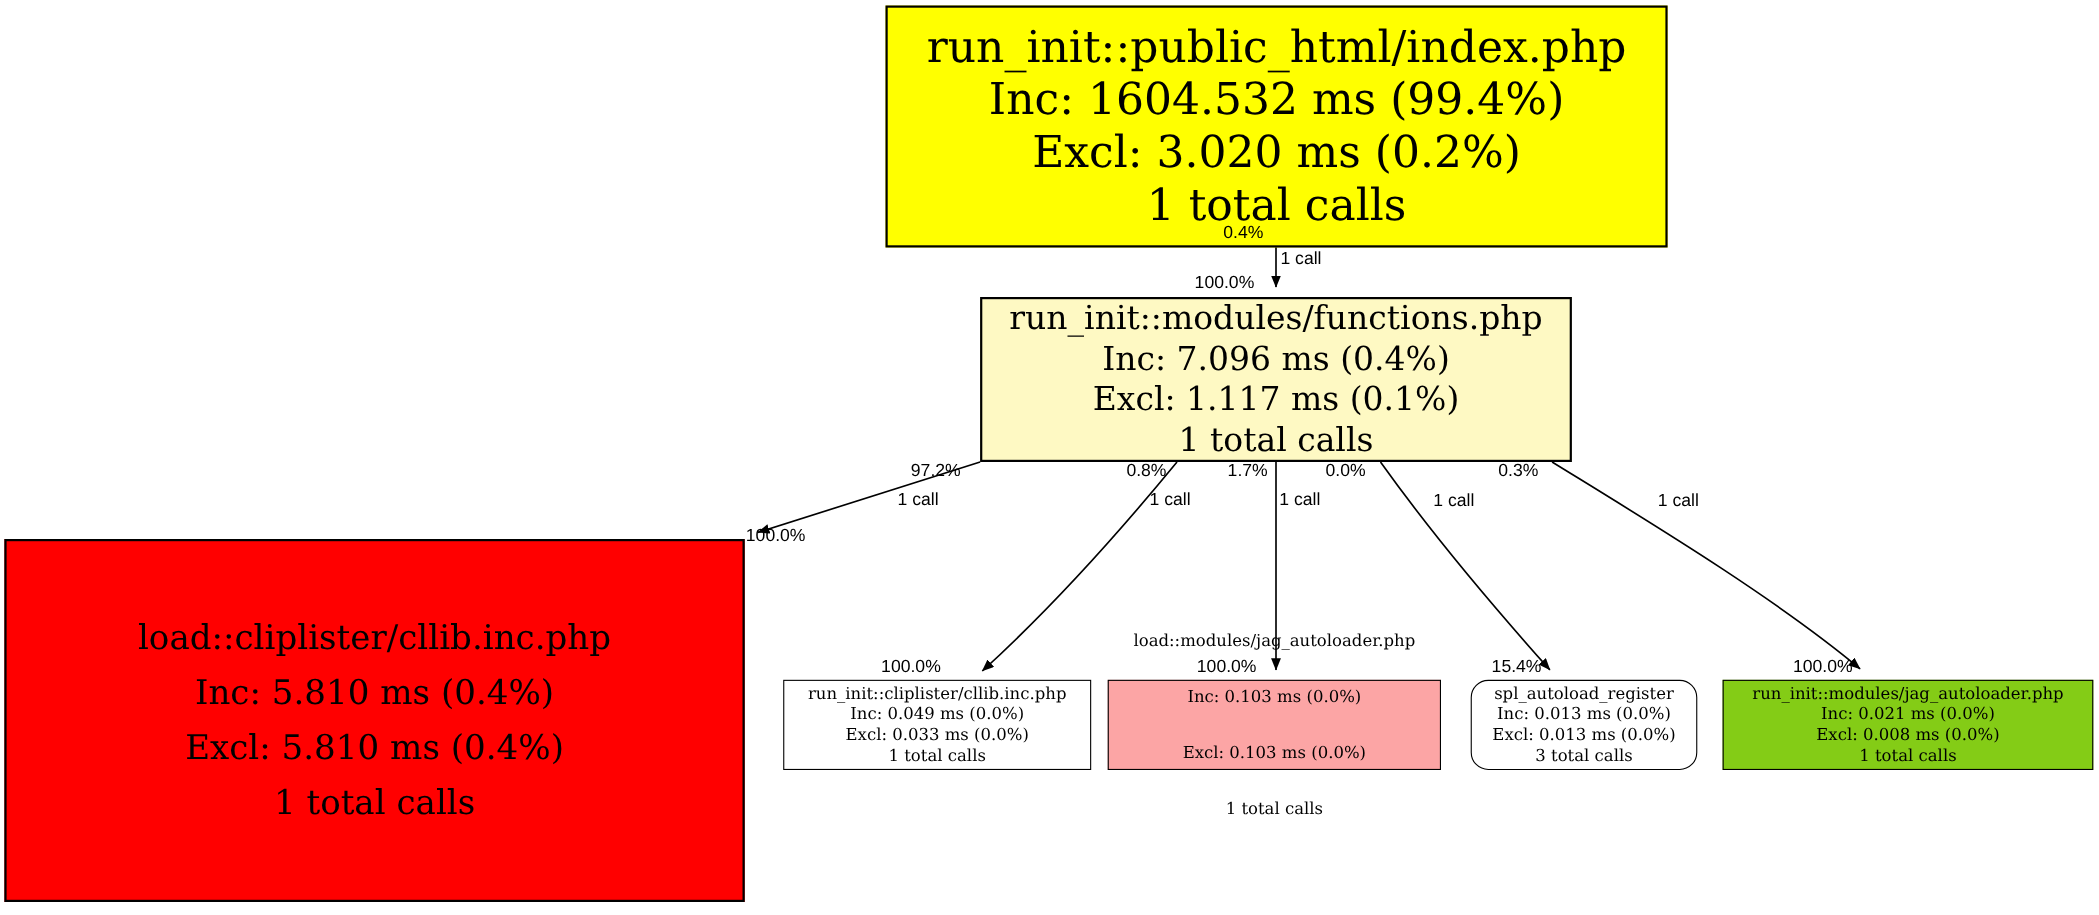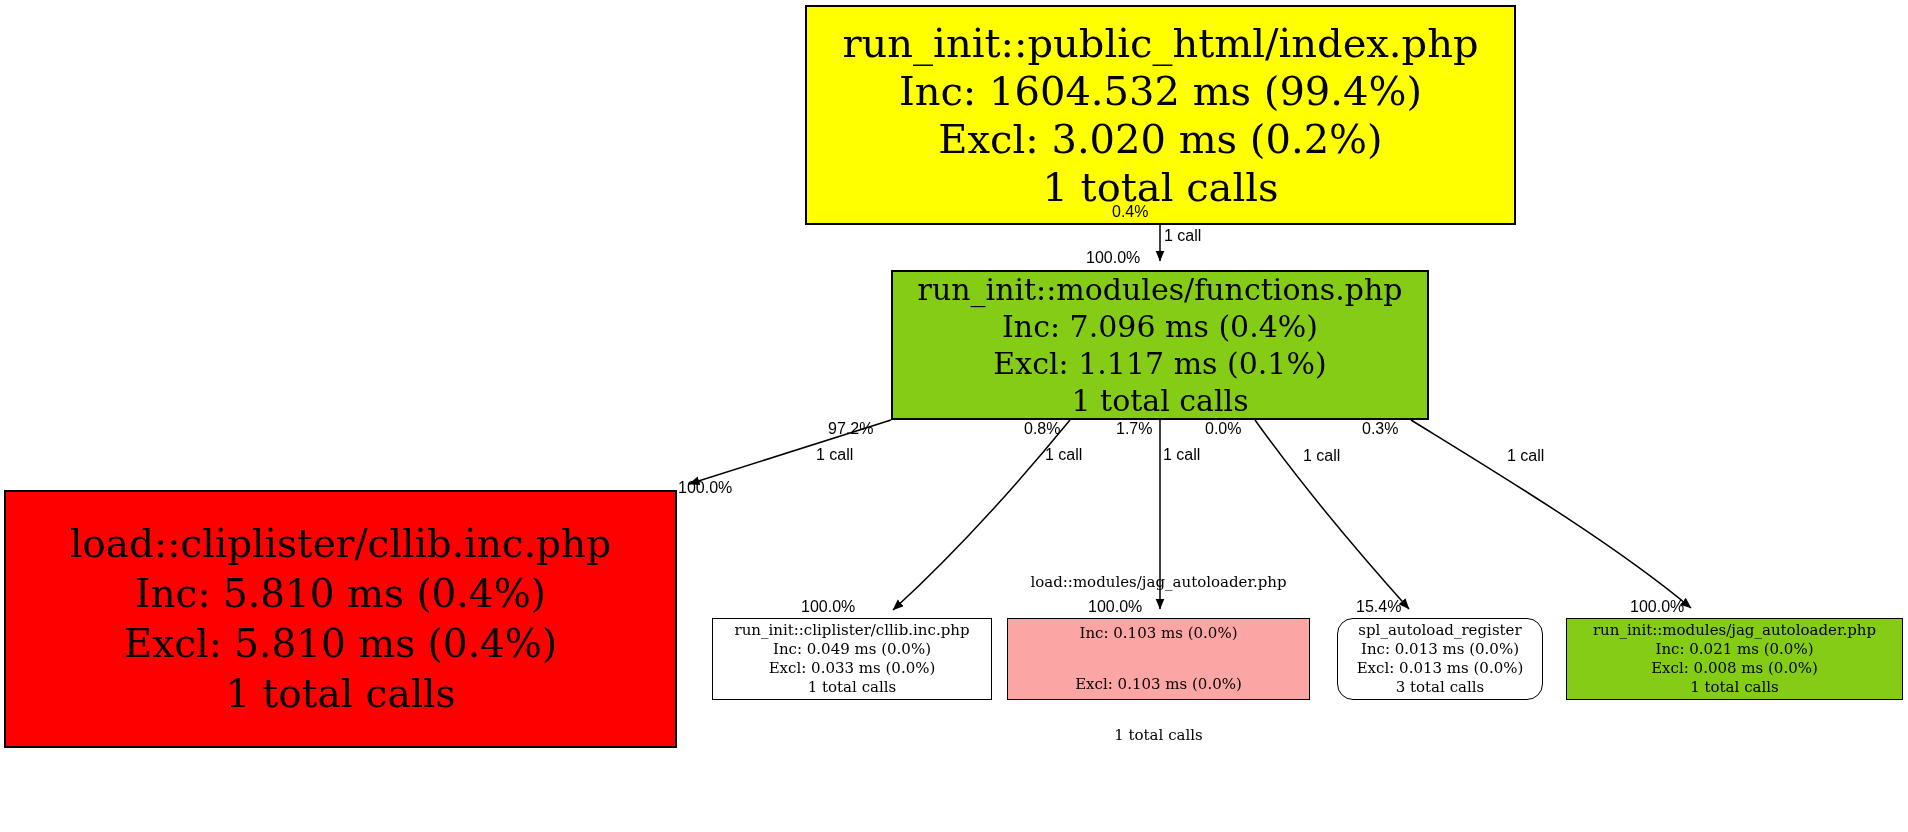--- a/index.html
+++ b/index.html
@@ -9,21 +9,21 @@
   }
   .edge-layer{position:absolute;left:0;top:0;width:1908px;height:832px;}
   .node{
     position:absolute;box-sizing:border-box;border:2px solid #000;background:#fff;
     display:flex;flex-direction:column;justify-content:center;align-items:center;
     text-align:center;white-space:nowrap;
   }
   .node div{width:100%;}
   .n-index   {left:805px; top:5px;   width:711px;height:220px;font-size:40px;line-height:48px;}
   .n-functions{left:891px;top:270px; width:538px;height:150px;font-size:30px;line-height:37px;}
-  .n-cllib-load{left:4px; top:490px; width:673px;height:258px;font-size:39px;line-height:50px;}
+  .n-cllib-load{left:4px; top:490px; width:673px;height:330px;font-size:31px;line-height:50px;}
   .n-small   {border-width:1.5px;font-size:15px;line-height:19px;height:82px;top:618px;}
   .n-cllib-run{left:702px; width:280px;}
   .n-jag-load {left:1007px;width:303px;}
   .n-spl      {left:1337px;width:206px;}
   .n-jag-run  {left:1566px;width:337px;}
   .elabel{
     position:absolute;font-size:16px;line-height:17px;white-space:nowrap;
     font-family:Liberation Sans, sans-serif;
   }
 </style>
@@ -46,21 +46,21 @@
     <path d="M1411,420 C1492,470 1612,542 1691,608" fill="none" stroke="#000" stroke-width="1.5" marker-end="url(#arrow)"></path>
   </svg>
 
   <div class="node n-index" style="background: rgb(255, 255, 0);">
     <div>run_init::public_html/index.php</div>
     <div>Inc: 1604.532 ms (99.4%)</div>
     <div>Excl: 3.020 ms (0.2%)</div>
     <div>1 total calls</div>
   </div>
 
-  <div class="node n-functions" style="background: #84cc16;">
+  <div class="node n-functions" style="background: #fef9c3;">
     <div>run_init::modules/functions.php</div>
     <div>Inc: 7.096 ms (0.4%)</div>
     <div>Excl: 1.117 ms (0.1%)</div>
     <div>1 total calls</div>
   </div>
 
   <div class="node n-cllib-load" style="background: rgb(255, 0, 0);">
     <div>load::cliplister/cllib.inc.php</div>
     <div>Inc: 5.810 ms (0.4%)</div>
     <div>Excl: 5.810 ms (0.4%)</div>

